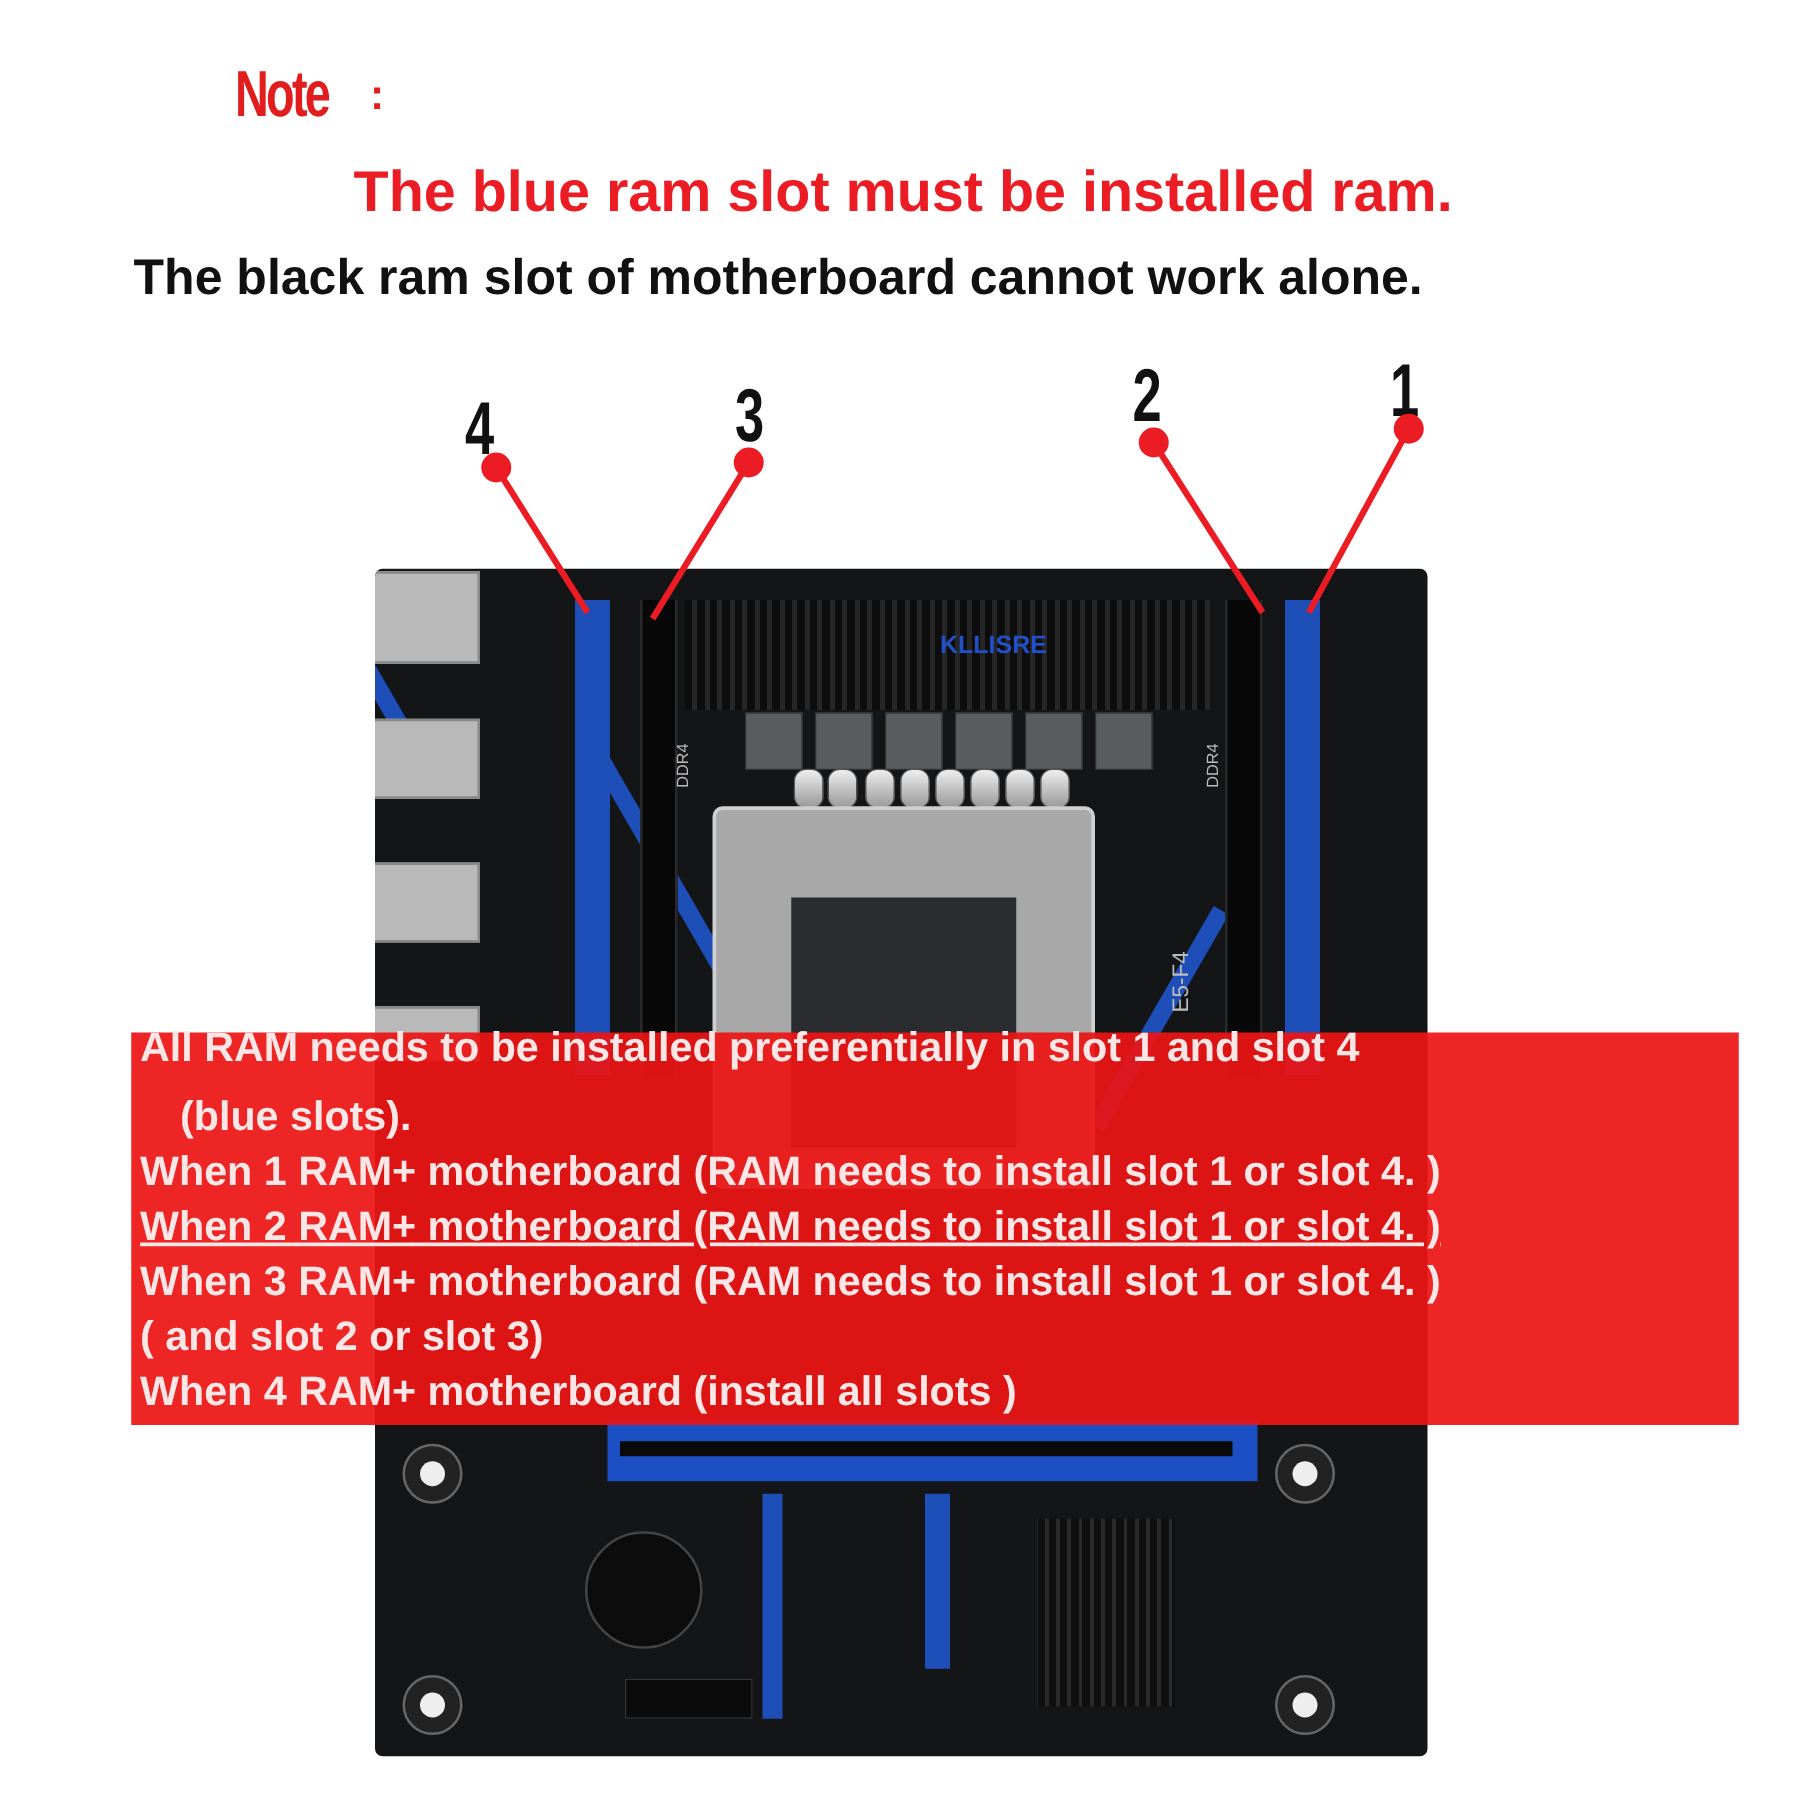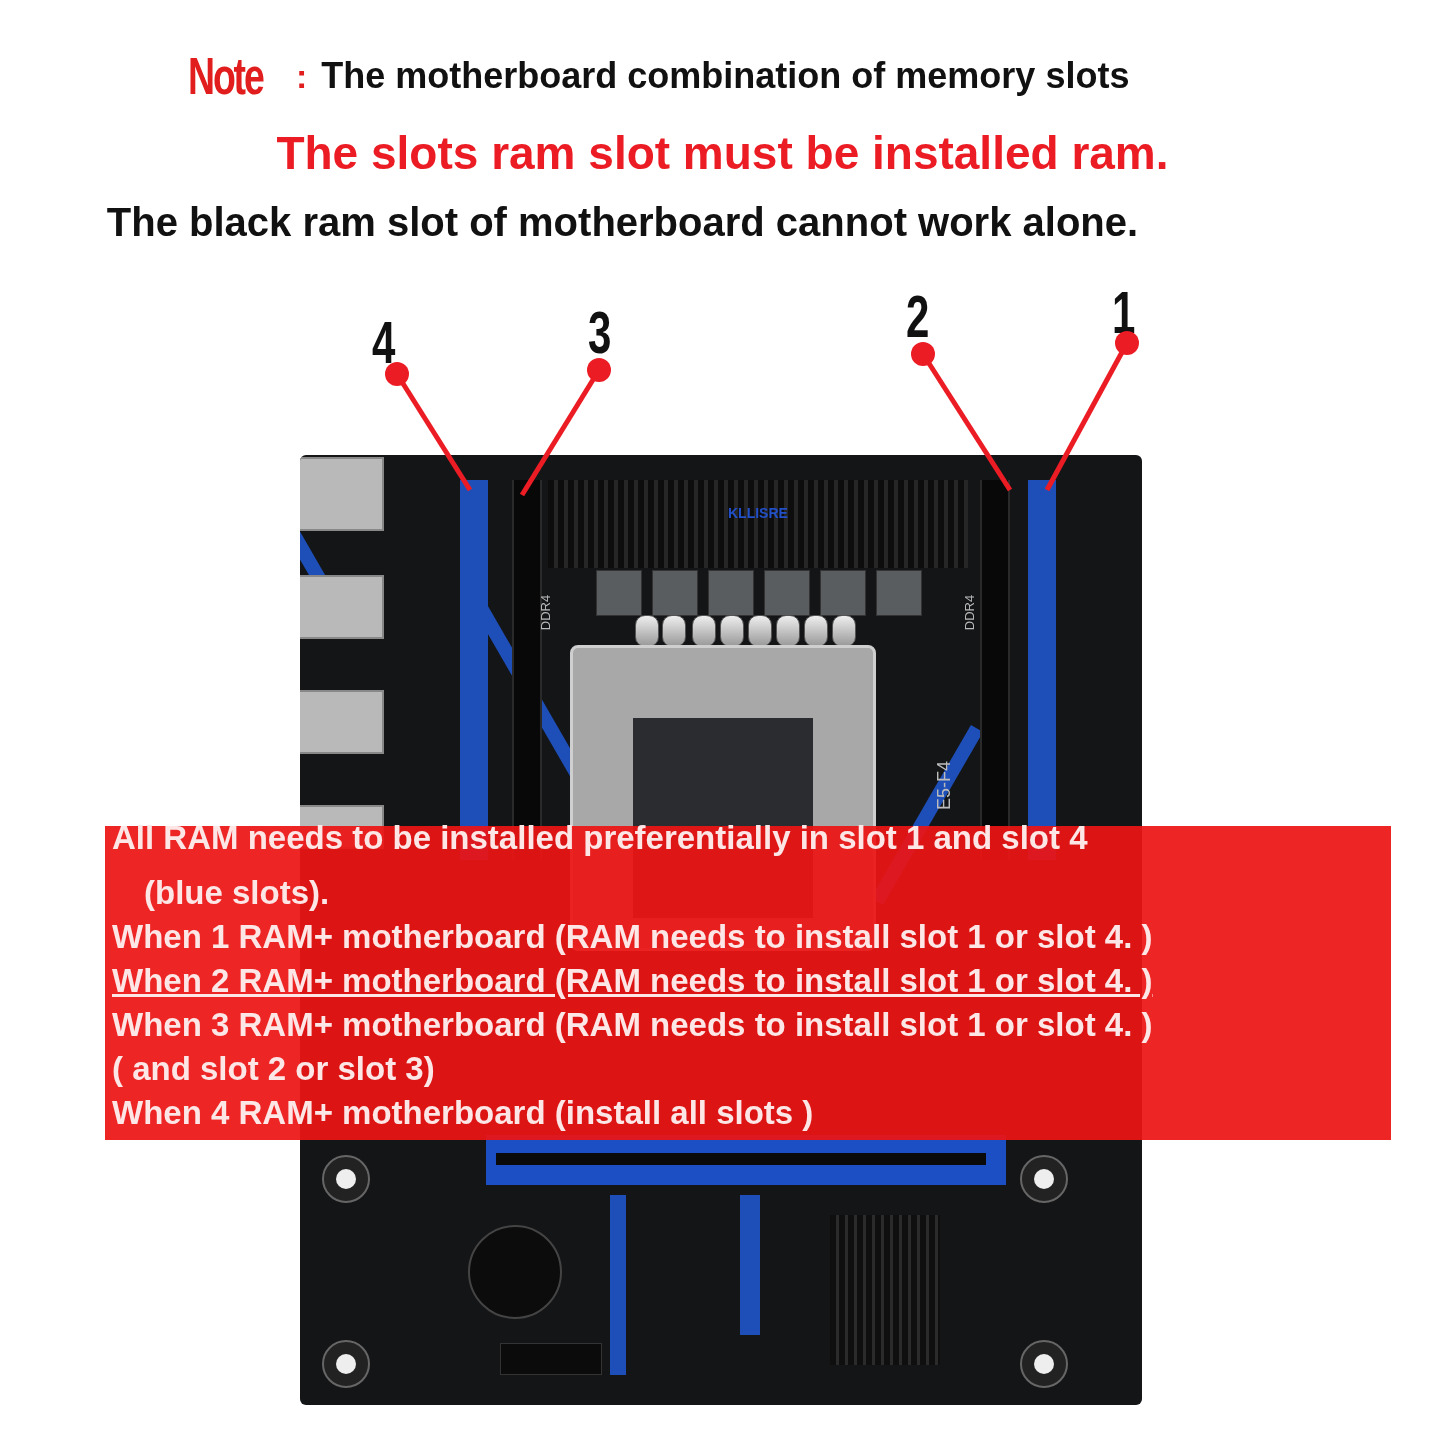--- a/index.html
+++ b/index.html
@@ -15,42 +15,41 @@
   .board { position:absolute; left:300px; top:455px; width:842px; height:950px; background:#141517; border-radius:6px; overflow:hidden; }
   .ramslot { position:absolute; }
   .blue-slot { background:#1e4fb8; }
   .black-slot { background:#080808; border-left:2px solid #2a2a2a; border-right:2px solid #2a2a2a; }
   .heatsink { position:absolute; background:repeating-linear-gradient(90deg,#0d0d0d 0 6px,#262626 6px 10px); }
   .vrm-block { position:absolute; background:#5a5d60; border:1px solid #333; }
   .cap { position:absolute; width:22px; height:30px; border-radius:10px; background:linear-gradient(180deg,#eee,#999); border:1px solid #555; }
   .socket { position:absolute; left:270px; top:190px; width:300px; height:300px; background:#a8a8a8; border:3px solid #cfcfcf; border-radius:8px; }
   .socket-inner { position:absolute; left:60px; top:70px; width:180px; height:200px; background:#2a2c2f; }
   .io { position:absolute; left:-10px; width:90px; height:70px; background:#b9b9b9; border:2px solid #888; }
-  .logo { position:absolute; left:428px; top:50px; color:#2150c8; font-weight:bold; font-size:14px; }
+  .logo { position:absolute; left:452px; top:50px; color:#2150c8; font-weight:bold; font-size:20px; }
   .ddr { position:absolute; color:#bbb; font-size:13px; transform:rotate(-90deg); }
   .pcie { position:absolute; left:186px; top:680px; width:520px; height:50px; background:#1d4fc4; }
   .pcie .inner { position:absolute; left:10px; right:20px; top:18px; height:12px; background:#0a0a0a; }
   .pcie2 { position:absolute; left:200px; top:888px; width:100px; height:30px; background:#0b0b0b; border:1px solid #333; }
   .chipset { position:absolute; left:530px; top:760px; width:110px; height:150px; background:repeating-linear-gradient(90deg,#0f0f0f 0 6px,#2b2b2b 6px 9px); }
   .battery { position:absolute; left:168px; top:770px; width:90px; height:90px; border-radius:50%; background:#0c0c0c; border:2px solid #444; }
   .stripe { position:absolute; background:#1e4fb8; }
   .mount { position:absolute; width:44px; height:44px; border-radius:50%; background:#222; border:2px solid #666; }
   .mount::after { content:""; position:absolute; left:12px; top:12px; width:20px; height:20px; border-radius:50%; background:#eee; }
   .overlay { position:absolute; left:105px; top:826px; width:1286px; height:314px; background:rgba(236,20,20,0.93); }
   .ov-line { position:absolute; left:112px; font-weight:bold; font-size:33px; color:#fde6e6; white-space:nowrap; }
 </style>
 </head>
 <body>
 
 <div class="hdr1">
   <span class="note-word">Note</span>
   <span class="note-colon">:</span>
-  <span class="t">The motherboard combination of memory slots</span>
 </div>
-<div class="hdr2">The slots ram slot must be installed ram.</div>
+<div class="hdr2">The blue ram slot must be installed ram.</div>
 <div class="hdr3">The black ram slot of motherboard cannot work alone.</div>
 
 <div class="num" style="left:372px; top:308px;">4</div>
 <div class="num" style="left:588px; top:298px;">3</div>
 <div class="num" style="left:906px; top:282px;">2</div>
 <div class="num" style="left:1112px; top:278px;">1</div>
 
 <div class="board">
   <div class="stripe" style="left:10px; top:60px; width:14px; height:120px; transform:rotate(-30deg);"></div>
   <div class="stripe" style="left:230px; top:140px; width:14px; height:220px; transform:rotate(-30deg);"></div>

